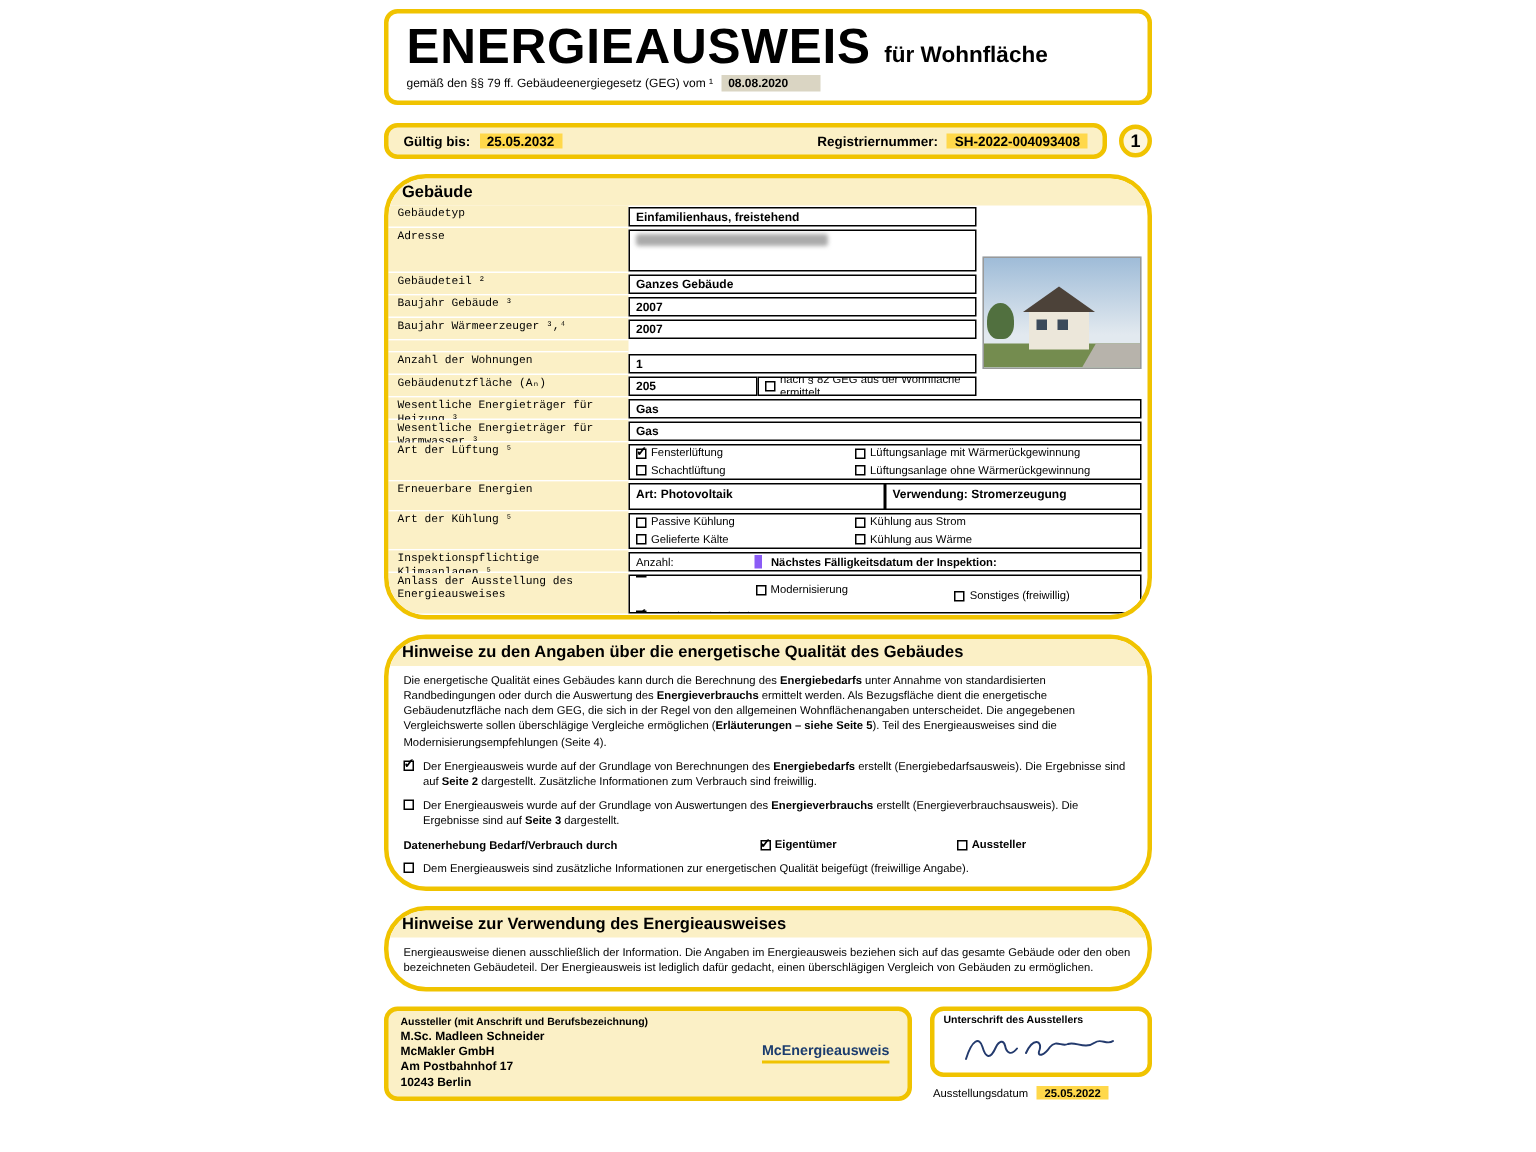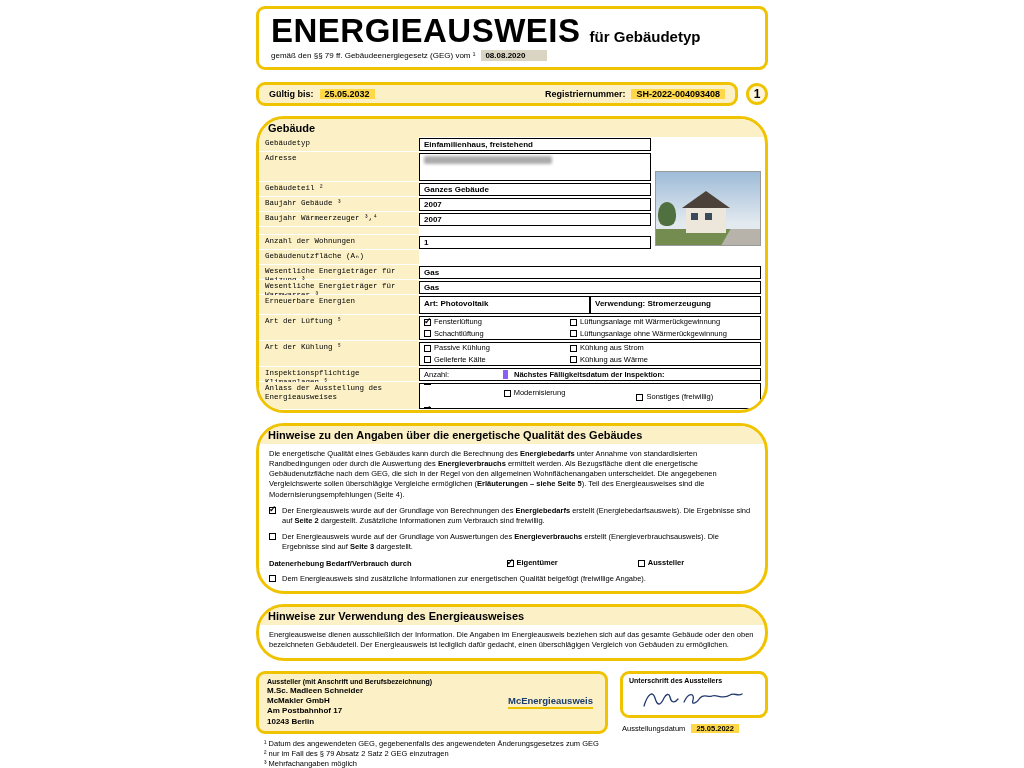--- a/index.html
+++ b/index.html
@@ -89,21 +89,21 @@
   .footnotes{margin-top:4px;padding-left:8px;font-size:7.5px;line-height:1.3;}
 </style>
 </head>
 <body>
 
 <div class="doc">
 
   <div class="box header">
     <div class="title-row">
       <span class="h-title">ENERGIEAUSWEIS</span>
-      <span class="h-sub">für Gebäudetyp</span>
+      <span class="h-sub">für Wohnfläche</span>
     </div>
     <div class="law-row">
       <span>gemäß den §§ 79 ff. Gebäudeenergiegesetz (GEG) vom ¹</span>
       <span class="law-date">08.08.2020</span>
     </div>
   </div>
 
   <div class="validity-row">
     <div class="box validity">
       <div class="v-left">
@@ -166,68 +166,77 @@
 
       <div class="row h15">
         <div class="lbl">Anzahl der Wohnungen</div>
         <div class="val pr">
             <div class="vcell">1</div>
           </div>
       </div>
 
       <div class="row h15">
         <div class="lbl">Gebäudenutzfläche (Aₙ)</div>
+        <div class="val pr">
+          <div class="vcell fixed">205</div>
+          <div class="vcell">
+            <span class="cbopt">
+              <span class="cb"></span>
+              <span>nach § 82 GEG aus der Wohnfläche ermittelt</span>
+            </span>
+          </div>
+        </div>
       </div>
 
       <div class="row h15">
         <div class="lbl">Wesentliche Energieträger für Heizung ³</div>
         <div class="val">
             <div class="vcell">Gas</div>
           </div>
       </div>
 
       <div class="row h15">
         <div class="lbl">Wesentliche Energieträger für Warmwasser ³</div>
         <div class="val">
             <div class="vcell">Gas</div>
+          </div>
+      </div>
+
+      <div class="row h26">
+        <div class="lbl">Art der Lüftung ⁵</div>
+        <div class="val">
+            <div class="vcell">
+          <div class="grid2">
+            <span class="cbopt">
+                  <span class="cb on"></span>
+                  <span>Fensterlüftung</span>
+                </span>
+            <span class="cbopt">
+                  <span class="cb"></span>
+                  <span>Lüftungsanlage mit Wärmerückgewinnung</span>
+                </span>
+            <span class="cbopt">
+                  <span class="cb"></span>
+                  <span>Schachtlüftung</span>
+                </span>
+            <span class="cbopt">
+                  <span class="cb"></span>
+                  <span>Lüftungsanlage ohne Wärmerückgewinnung</span>
+                </span>
+          </div>
+        </div>
           </div>
       </div>
 
       <div class="row h20">
         <div class="lbl">Erneuerbare Energien</div>
         <div class="val">
           <div class="vcell top">Art: Photovoltaik</div>
           <div class="vcell top">Verwendung: Stromerzeugung</div>
         </div>
-      </div>
-
-      <div class="row h26">
-        <div class="lbl">Art der Lüftung ⁵</div>
-        <div class="val">
-            <div class="vcell">
-          <div class="grid2">
-            <span class="cbopt">
-                  <span class="cb on"></span>
-                  <span>Fensterlüftung</span>
-                </span>
-            <span class="cbopt">
-                  <span class="cb"></span>
-                  <span>Lüftungsanlage mit Wärmerückgewinnung</span>
-                </span>
-            <span class="cbopt">
-                  <span class="cb"></span>
-                  <span>Schachtlüftung</span>
-                </span>
-            <span class="cbopt">
-                  <span class="cb"></span>
-                  <span>Lüftungsanlage ohne Wärmerückgewinnung</span>
-                </span>
-          </div>
-        </div>
-          </div>
       </div>
 
       <div class="row h26">
         <div class="lbl">Art der Kühlung ⁵</div>
         <div class="val">
             <div class="vcell">
           <div class="grid2">
             <span class="cbopt">
                   <span class="cb"></span>
                   <span>Passive Kühlung</span>
@@ -361,20 +370,14 @@
           <path d="M6 21 C10 8 15 6 17 13 C19 20 22 22 26 13 C28 9 31 8 32 12 C33 17 36 19 40 14 M46 17 C51 6 57 9 55 15 C53 20 58 19 62 13 C66 8 70 13 74 11 C79 9 85 15 92 10 C96 7 100 12 104 9" stroke="#233a6d" stroke-width="1.3" fill="none" stroke-linecap="round"></path>
         </svg>
       </div>
       <div class="datum-row">
         <span>Ausstellungsdatum</span>
         <span class="hl b">25.05.2022</span>
       </div>
     </div>
   </div>
 
-  <div class="footnotes">
-    <div>¹ Datum des angewendeten GEG, gegebenenfalls des angewendeten Änderungsgesetzes zum GEG</div>
-    <div>² nur im Fall des § 79 Absatz 2 Satz 2 GEG einzutragen</div>
-    <div>³ Mehrfachangaben möglich</div>
-
-  </div>
 
 </div>
 
 </body></html>

